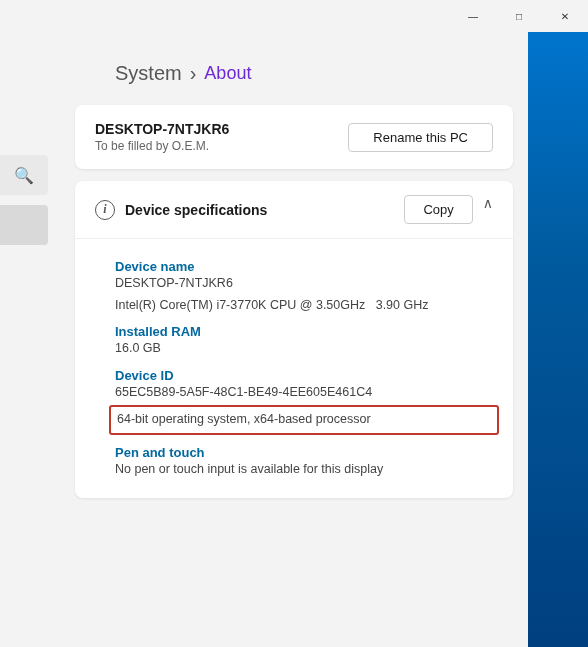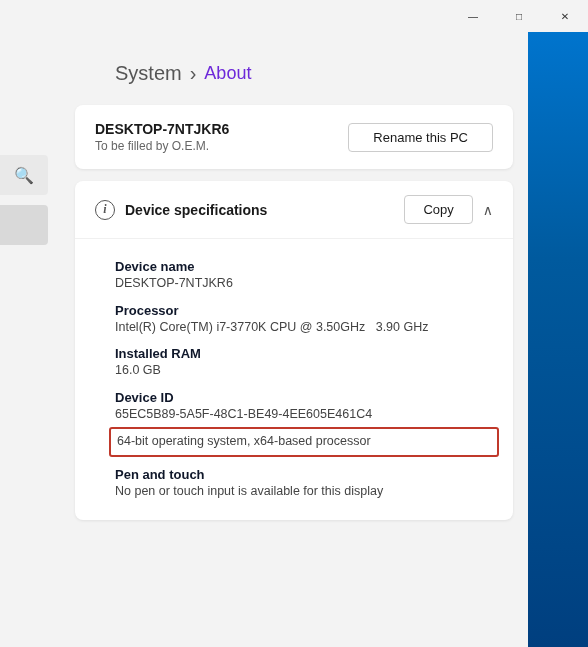--- a/index.html
+++ b/index.html
@@ -198,21 +198,20 @@
     }
 
     .specs-title {
       font-size: 14px;
       font-weight: 700;
       color: #1a1a1a;
     }
 
     .specs-header-right {
       display: flex;
-      align-items: center;
       gap: 10px;
     }
 
     .copy-btn {
       border: 1px solid #ccc;
       background: white;
       border-radius: 4px;
       padding: 6px 18px;
       font-size: 13px;
       cursor: pointer;
@@ -230,21 +229,21 @@
       padding: 10px 20px 16px 40px;
     }
 
     .spec-row {
       margin-bottom: 4px;
     }
 
     .spec-label {
       font-size: 13px;
       font-weight: 600;
-      color: #0f172a;
+      color: #0369a1;
       margin-top: 10px;
       margin-bottom: 1px;
     }
 
     .spec-value {
       font-size: 12.5px;
       color: #444;
       line-height: 1.4;
     }
 
@@ -307,21 +306,20 @@
     </div>
 
     <div class="specs-body">
 
       <div class="spec-row">
         <div class="spec-label">Device name</div>
         <div class="spec-value">DESKTOP-7NTJKR6</div>
       </div>
 
       <div class="spec-row">
-        <div class="spec-label">Processor</div>
         <div class="spec-value">Intel(R) Core(TM) i7-3770K CPU @ 3.50GHz&nbsp;&nbsp;&nbsp;3.90 GHz</div>
       </div>
 
       <div class="spec-row">
         <div class="spec-label">Installed RAM</div>
         <div class="spec-value">16.0 GB</div>
       </div>
 
       <div class="spec-row">
         <div class="spec-label">Device ID</div>

